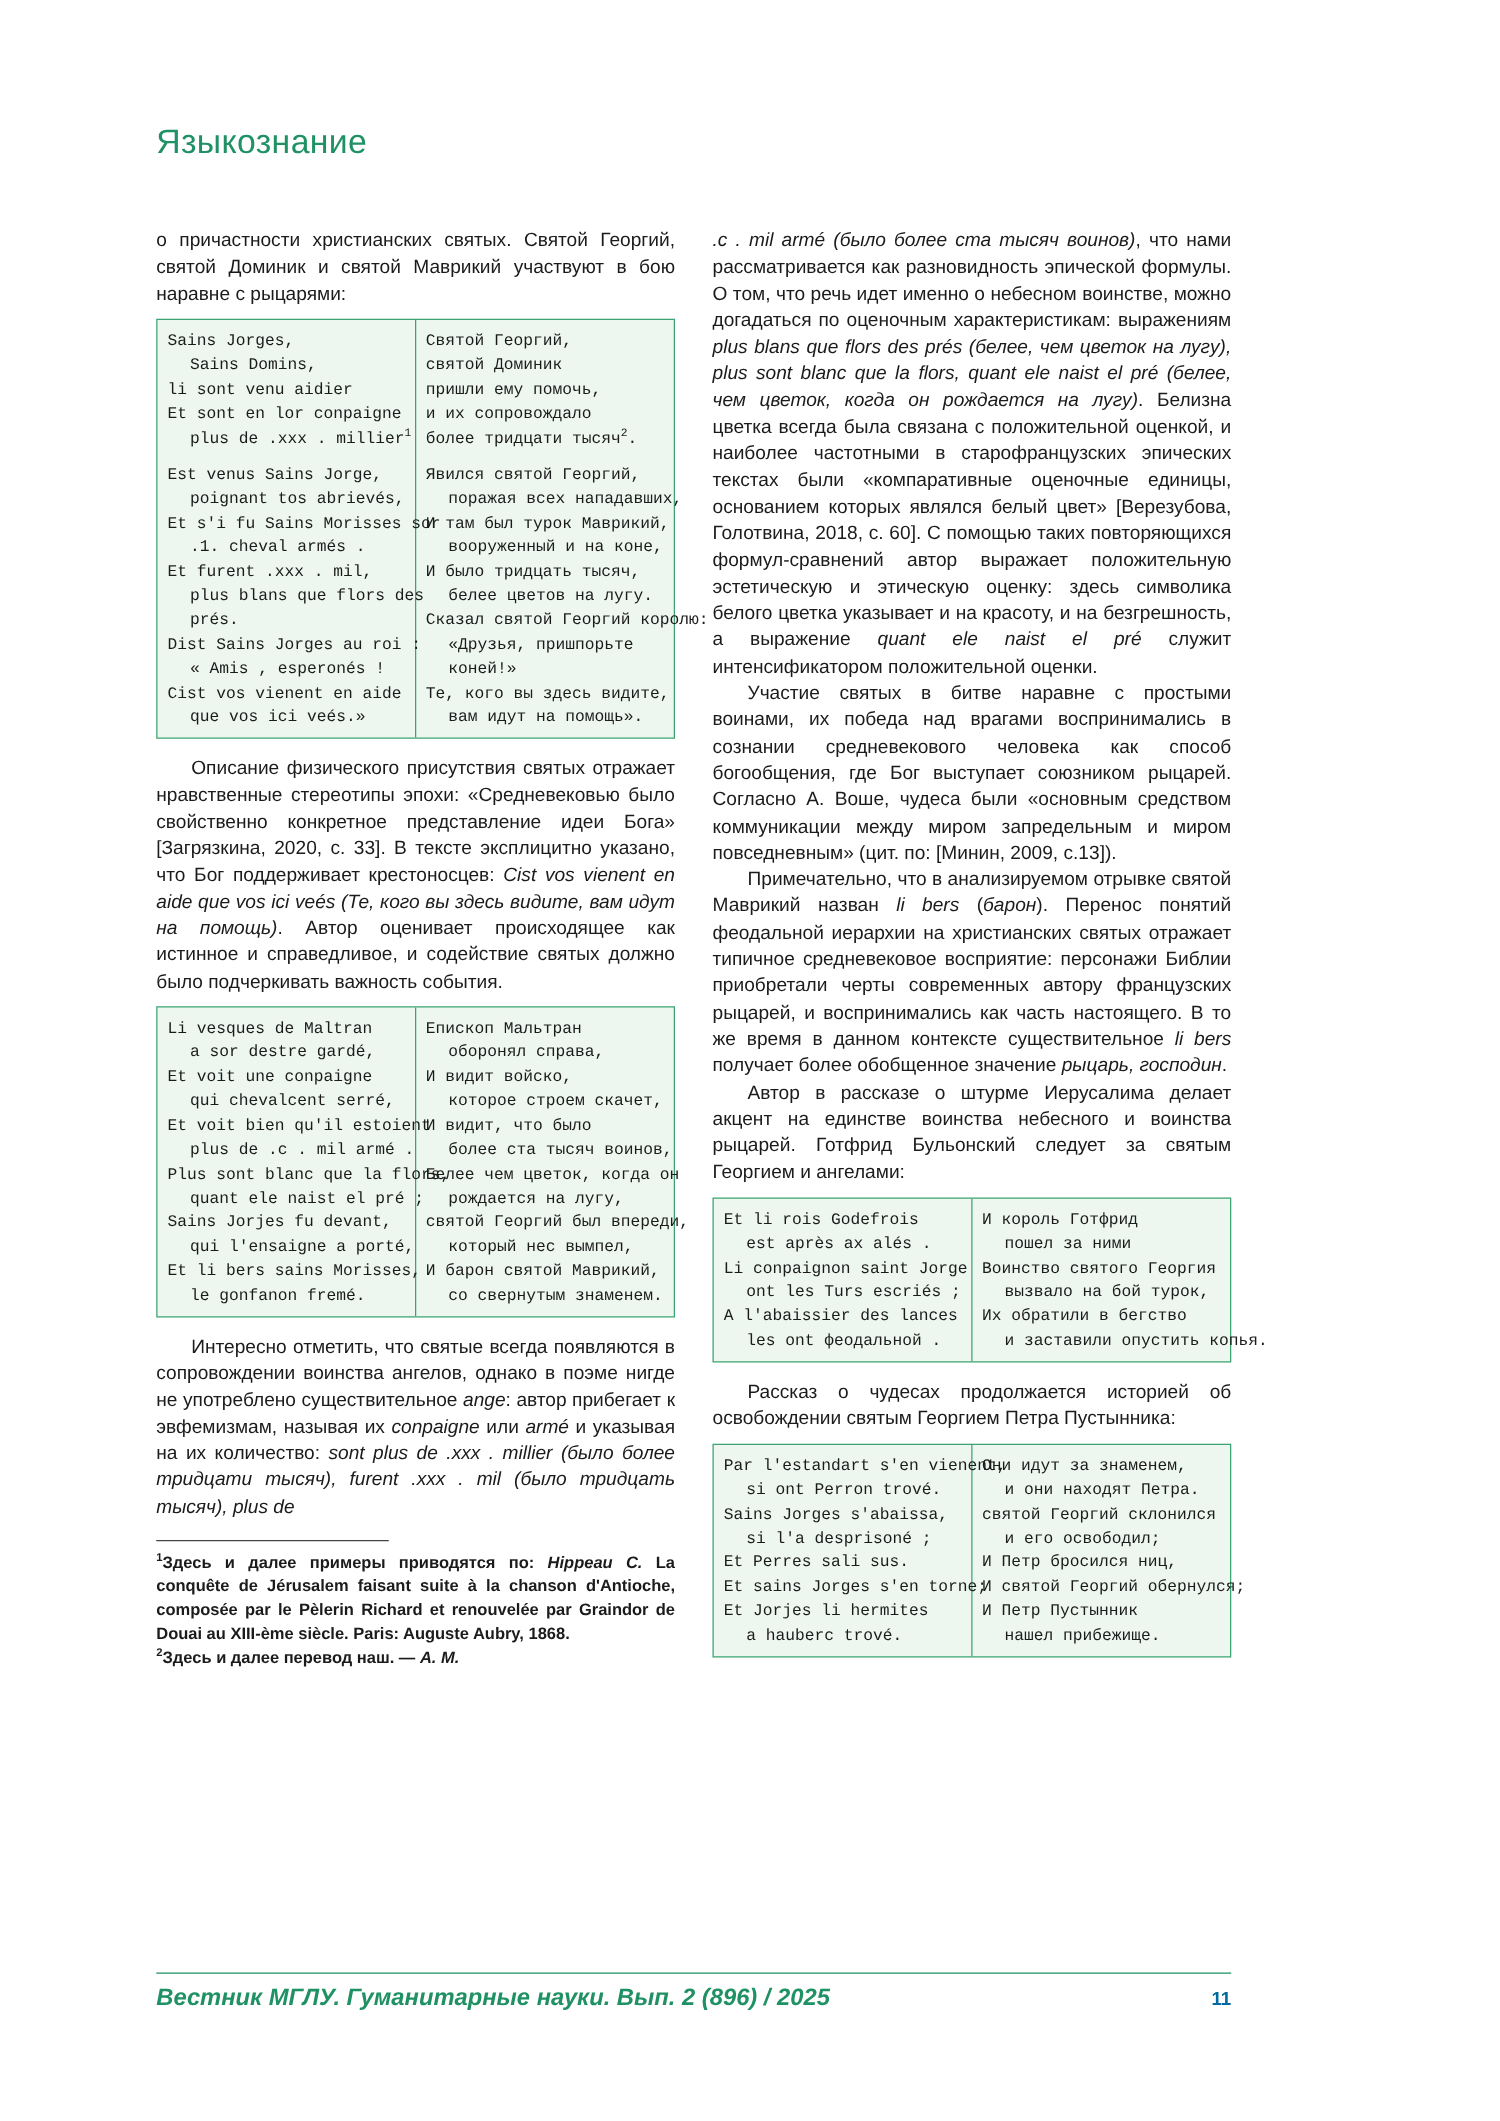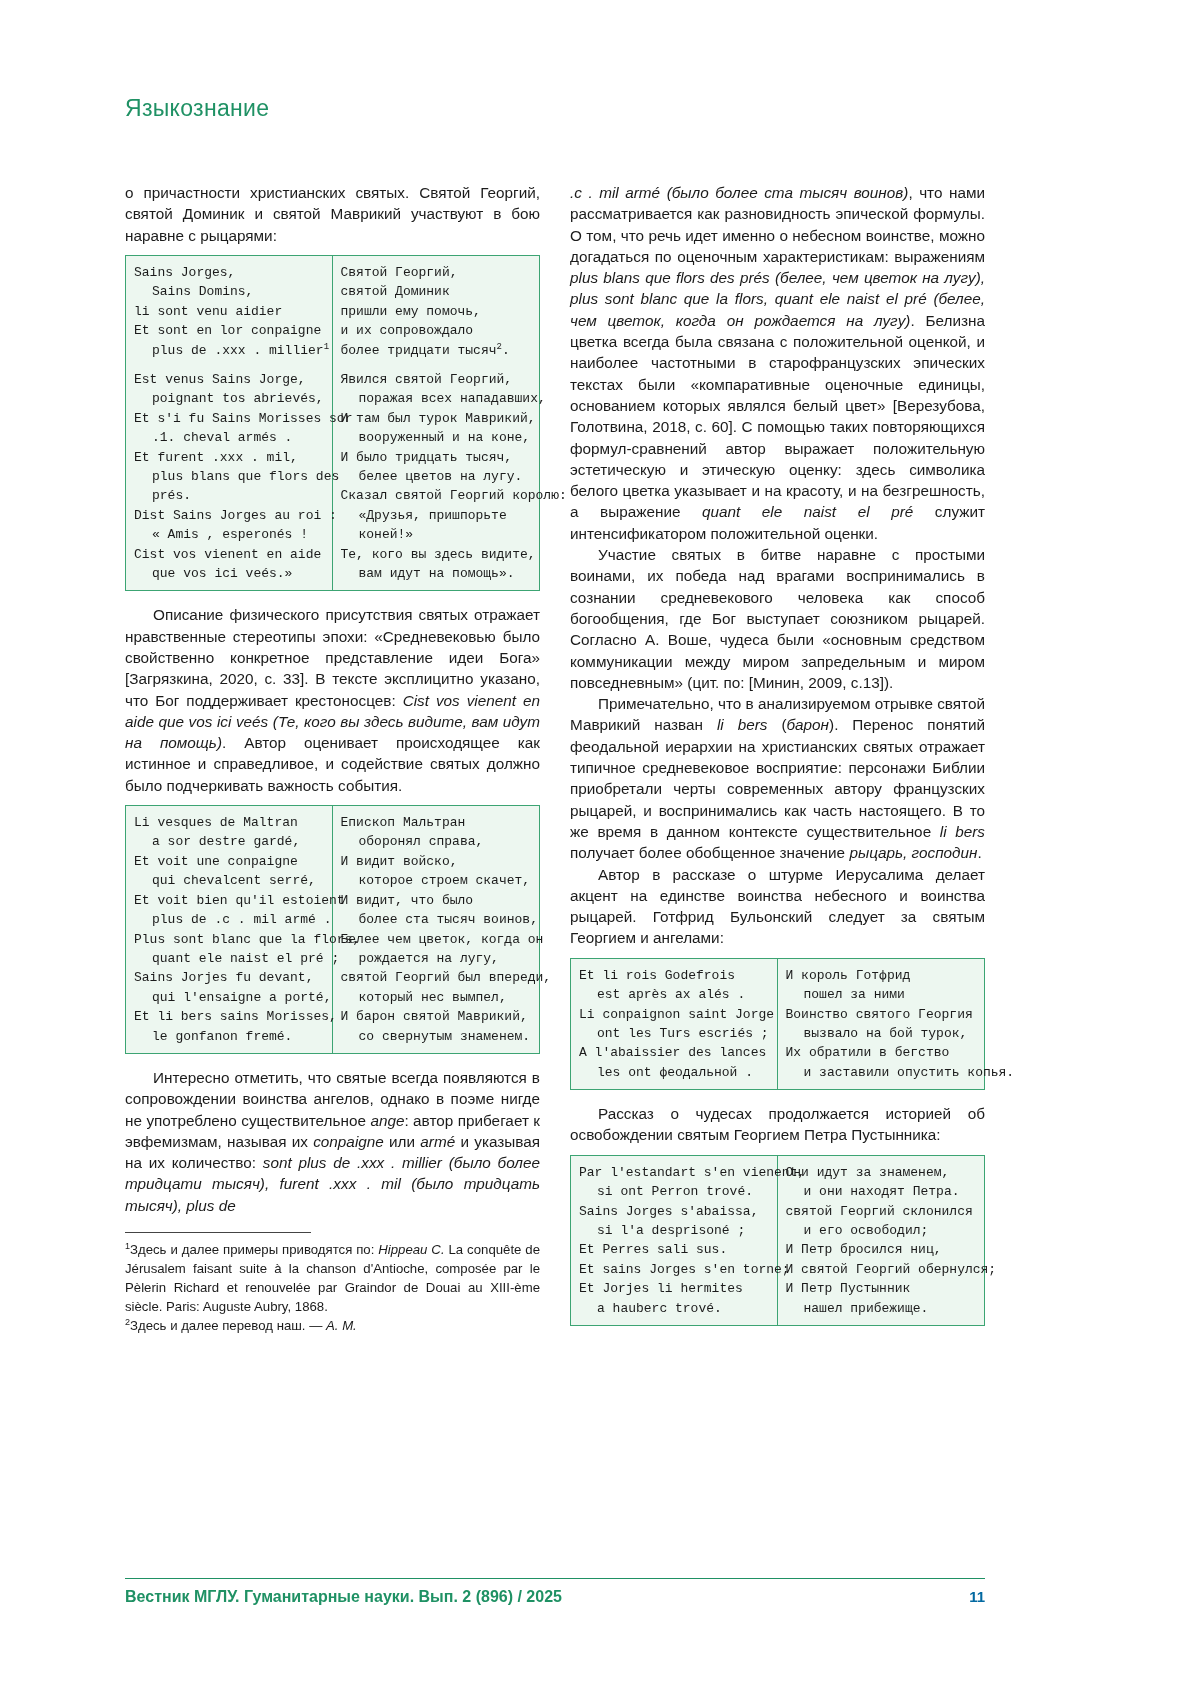--- a/index.html
+++ b/index.html
@@ -6,42 +6,42 @@
     --accent:#1f9164;
     --box-border:#3ca473;
     --box-bg:#edf7f0;
   }
   html,body{margin:0;padding:0;background:#ffffff;}
   .page{
     position:relative;width:1200px;height:1697px;background:#ffffff;
     font-family:"Liberation Sans","DejaVu Sans",sans-serif;color:#1b1b1b;overflow:hidden;
   }
   .section-title{
-    position:absolute;left:125px;top:80px;font-size:23px;font-weight:400;
+    position:absolute;left:125px;top:80px;font-size:27px;font-weight:400;
     color:var(--accent);letter-spacing:.3px;
   }
   .columns{position:absolute;left:125px;top:182px;width:860px;display:flex;gap:30px;align-items:flex-start;}
   .col{width:415px;}
   .para{font-size:15.3px;line-height:21.3px;text-align:justify;margin:0;}
   .para.indent{text-indent:28px;}
   em{font-style:italic;}
   .quote-box{display:flex;border:1px solid var(--box-border);background:var(--box-bg);margin:9px 0 13px;font-family:Liberation Mono, monospace;}
   .vcol{width:50%;padding:7px 8px;box-sizing:border-box;}
   .vcol.fr{border-right:1px solid var(--box-border);}
   .vline{font-size:13px;line-height:19.4px;white-space:nowrap;}
   .vline.ind{padding-left:18px;}
   .vline.gap{margin-top:10px;}
   sup{font-size:9px;line-height:0;}
   .footnotes{margin-top:16px;}
   .fn-rule{width:186px;border-top:1px solid #444;margin-bottom:7px;}
-  .footnote{font-size:13.2px;line-height:19px;text-align:justify;margin:0;}
+  .footnote{font-size:13.2px;line-height:19px;text-align:justify;margin:0;font-weight:bold;}
   .footer{position:absolute;left:125px;top:1578px;width:860px;}
   .footer-rule{border-top:1.5px solid var(--accent);margin-bottom:9px;}
   .footer-row{display:flex;justify-content:space-between;align-items:baseline;}
-  .footer-journal{font-size:16px;font-weight:bold;color:var(--accent);}
+  .footer-journal{font-size:19px;font-style:italic;font-weight:bold;color:var(--accent);}
   .footer-page{font-size:15px;font-weight:bold;color:#0369a1;}
 </style>
 </head>
 <body>
 
 <div class="page">
   <h1 class="section-title">Языкознание</h1>
 
   <div class="columns">
     <div class="col" id="col-left">

